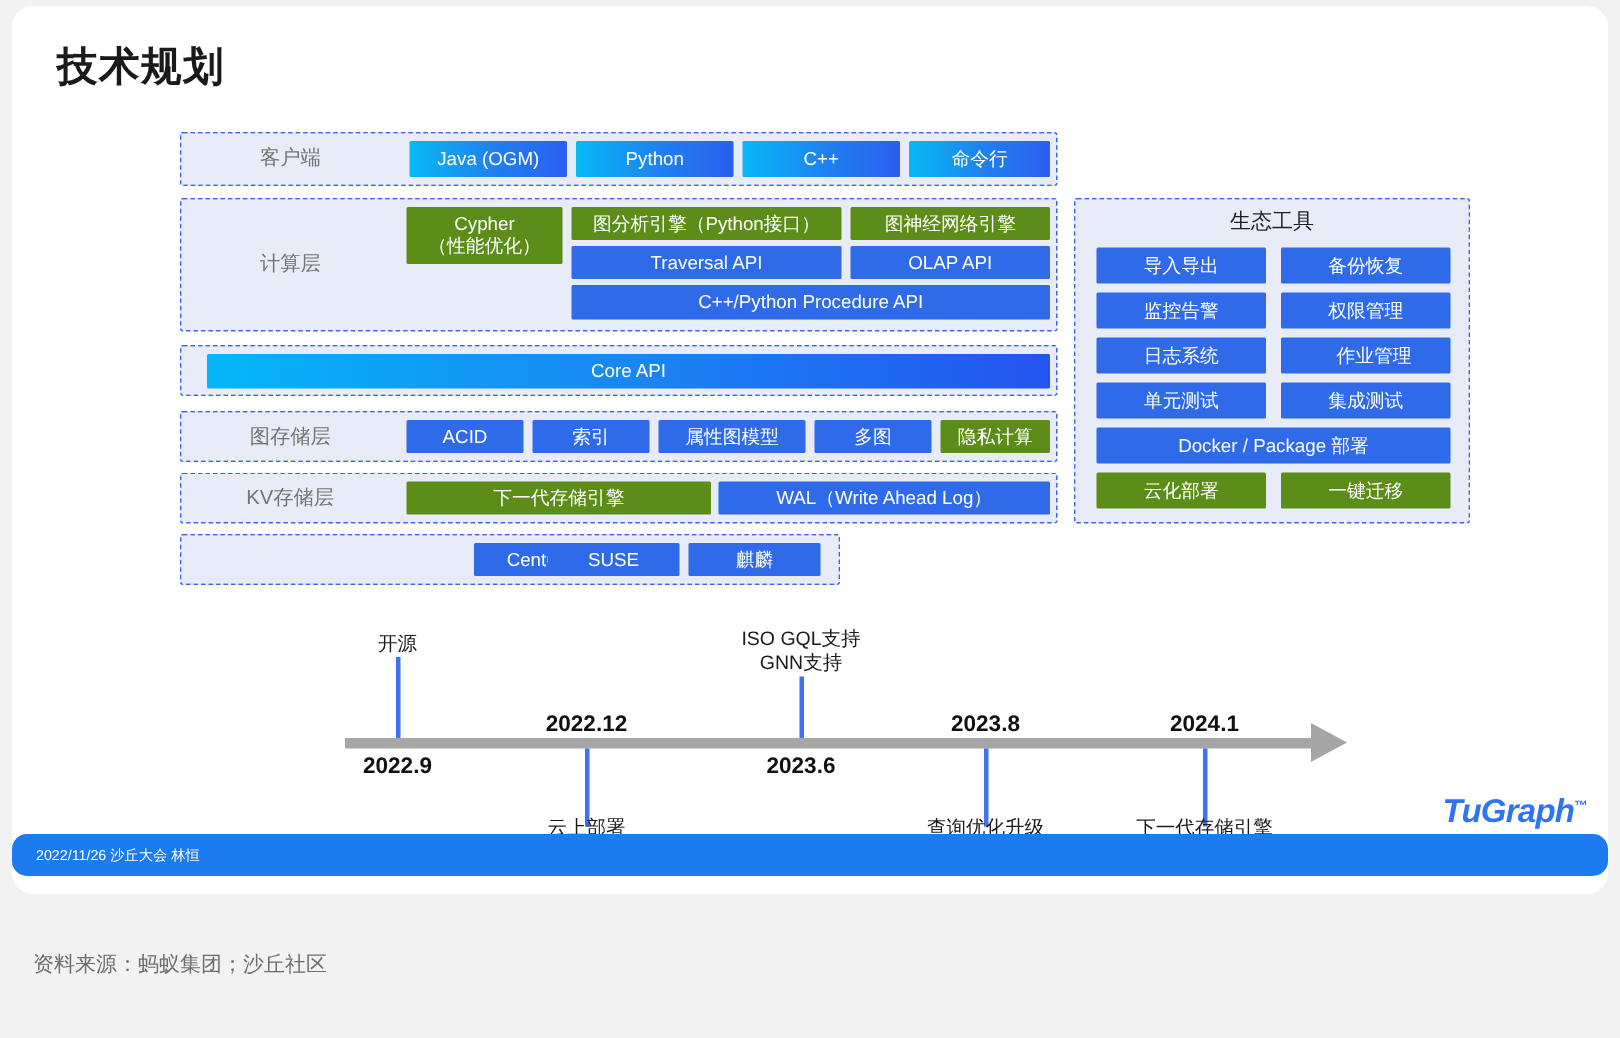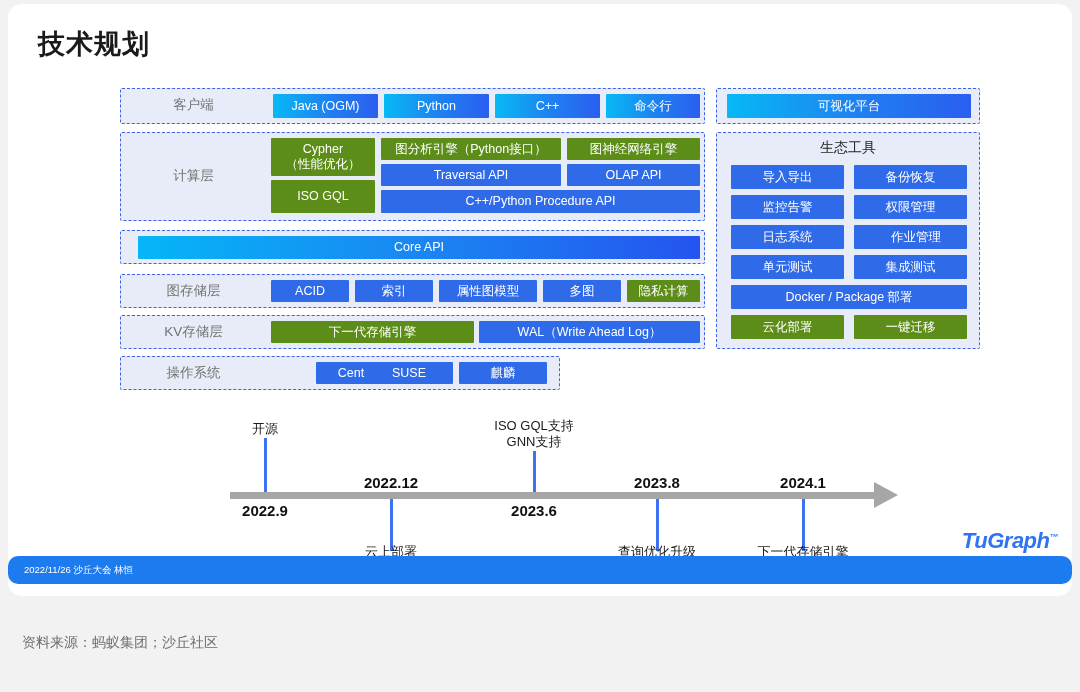--- a/index.html
+++ b/index.html
@@ -114,21 +114,20 @@
       <div class="box b-cyan" style="left:263px;top:5px;width:105px;height:24px;">Python</div>
       <div class="box b-cyan" style="left:374px;top:5px;width:105px;height:24px;">C++</div>
       <div class="box b-cyan" style="left:485px;top:5px;width:94px;height:24px;">命令行</div>
     </div>
 
     <div class="dash" style="left:0px;top:44px;width:585px;height:89px;">
       <div class="rowlabel" style="left:0px;top:0px;width:145px;height:86px;">计算层</div>
 
       <div class="box b-green" style="left:150px;top:5px;width:104px;height:38px;white-space:pre-line;">Cypher
 （性能优化）</div>
-      <div class="box b-green" style="left:150px;top:47px;width:104px;height:33px;">ISO GQL</div>
 
       <div class="box b-green" style="left:260px;top:5px;width:180px;height:22px;">图分析引擎（Python接口）</div>
       <div class="box b-green" style="left:446px;top:5px;width:133px;height:22px;">图神经网络引擎</div>
 
       <div class="box b-blue" style="left:260px;top:31px;width:180px;height:22px;">Traversal API</div>
       <div class="box b-blue" style="left:446px;top:31px;width:133px;height:22px;">OLAP API</div>
 
       <div class="box b-blue" style="left:260px;top:57px;width:319px;height:23px;">C++/Python Procedure API</div>
     </div>
 
@@ -145,30 +144,26 @@
       <div class="box b-green" style="left:506px;top:5px;width:73px;height:22px;">隐私计算</div>
     </div>
 
     <div class="dash" style="left:0px;top:227px;width:585px;height:34px;">
       <div class="rowlabel" style="left:0px;top:0px;width:145px;height:31px;">KV存储层</div>
       <div class="box b-green" style="left:150px;top:5px;width:203px;height:22px;">下一代存储引擎</div>
       <div class="box b-blue" style="left:358px;top:5px;width:221px;height:22px;">WAL（Write Ahead Log）</div>
     </div>
 
     <div class="dash" style="left:0px;top:268px;width:440px;height:34px;">
-      <div class="rowlabel" style="left:0px;top:0px;width:145px;height:31px;">操作系统</div>
       <div class="box b-blue" style="left:150px;top:5px;width:88px;height:22px;margin-left:45px;">CentOS</div>
       <div class="box b-blue" style="left:244px;top:5px;width:88px;height:22px;">SUSE</div>
       <div class="box b-blue" style="left:338px;top:5px;width:88px;height:22px;">麒麟</div>
     </div>
 
 
-    <div class="dash" style="left:596px;top:0px;width:264px;height:36px;">
-      <div class="box b-cyan" style="left:10px;top:5px;width:244px;height:24px;">可视化平台</div>
-    </div>
 
     <div class="dash" style="left:596px;top:44px;width:264px;height:217px;">
       <div class="panel-title" style="left:0;top:6px;">生态工具</div>
 
       <div class="box b-blue" style="left:14px;top:32px;width:113px;height:24px;">导入导出</div>
       <div class="box b-blue" style="left:137px;top:32px;width:113px;height:24px;">备份恢复</div>
 
       <div class="box b-blue" style="left:14px;top:62px;width:113px;height:24px;">监控告警</div>
       <div class="box b-blue" style="left:137px;top:62px;width:113px;height:24px;">权限管理</div>
 

